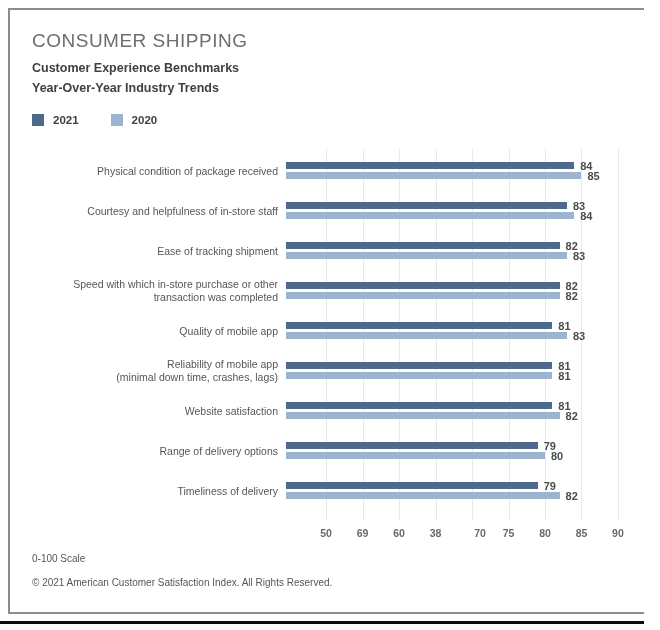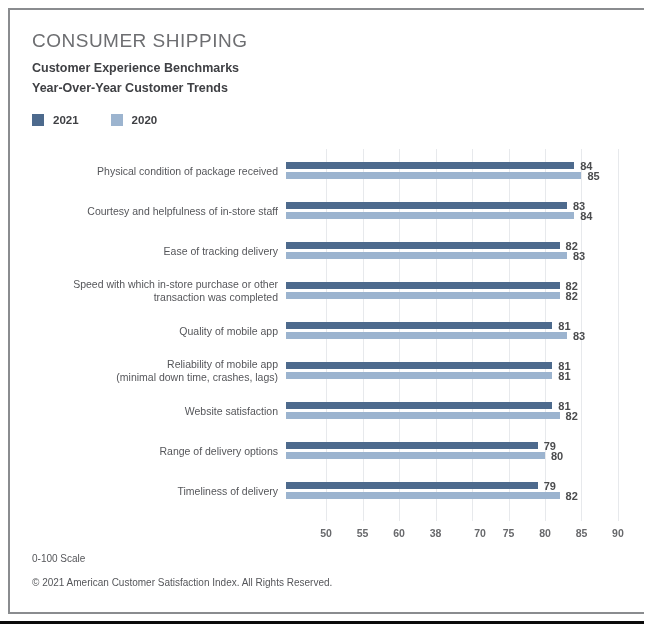--- a/index.html
+++ b/index.html
@@ -45,21 +45,21 @@
 </style>
 </head>
 <body>
 
 <div class="page">
   <div class="frame">
 
     <div class="title">CONSUMER SHIPPING</div>
     <div class="subtitles">
       <div class="subtitle">Customer Experience Benchmarks</div>
-      <div class="subtitle">Year-Over-Year Customer Trends</div>
+      <div class="subtitle">Year-Over-Year Industry Trends</div>
     </div>
 
     <div class="legend" id="legend">
         <div class="legend-item">
           <span class="legend-swatch" style="background: rgb(77, 106, 141);"></span>
           <span class="legend-label">2021</span>
         </div>
         <div class="legend-item">
           <span class="legend-swatch" style="background: rgb(156, 180, 207);"></span>
           <span class="legend-label">2020</span>
@@ -99,21 +99,21 @@
                 <div class="bar" style="width: 80.7128%; background: rgb(77, 106, 141);"></div>
                 <span class="val" style="left: calc(80.7128% + 6px);">83</span>
               </div>
               <div class="bar-line">
                 <div class="bar" style="width: 82.8092%; background: rgb(156, 180, 207);"></div>
                 <span class="val" style="left: calc(82.8092% + 6px);">84</span>
               </div>
             </div>
           </div>
           <div class="chart-row">
-            <div class="cat-label">Ease of tracking delivery</div>
+            <div class="cat-label">Ease of tracking shipment</div>
             <div class="row-plot">
               <div class="bar-line">
                 <div class="bar" style="width: 78.6164%; background: rgb(77, 106, 141);"></div>
                 <span class="val" style="left: calc(78.6164% + 6px);">82</span>
               </div>
               <div class="bar-line">
                 <div class="bar" style="width: 80.7128%; background: rgb(156, 180, 207);"></div>
                 <span class="val" style="left: calc(80.7128% + 6px);">83</span>
               </div>
             </div>
@@ -194,21 +194,21 @@
               </div>
               <div class="bar-line">
                 <div class="bar" style="width: 78.6164%; background: rgb(156, 180, 207);"></div>
                 <span class="val" style="left: calc(78.6164% + 6px);">82</span>
               </div>
             </div>
           </div>
         </div>
       <div class="ticks" id="ticks">
           <span class="tick-label" style="left: 11.5304%;">50</span>
-          <span class="tick-label" style="left: 22.0126%;">55</span>
+          <span class="tick-label" style="left: 22.0126%;">69</span>
           <span class="tick-label" style="left: 32.4948%;">60</span>
           <span class="tick-label" style="left: 42.9769%;">38</span>
           <span class="tick-label" style="left: 53.4591%; margin-left: 8px;">70</span>
           <span class="tick-label" style="left: 63.9413%;">75</span>
           <span class="tick-label" style="left: 74.4235%;">80</span>
           <span class="tick-label" style="left: 84.9057%;">85</span>
           <span class="tick-label" style="left: 95.3878%;">90</span>
         </div>
     </div>
 

